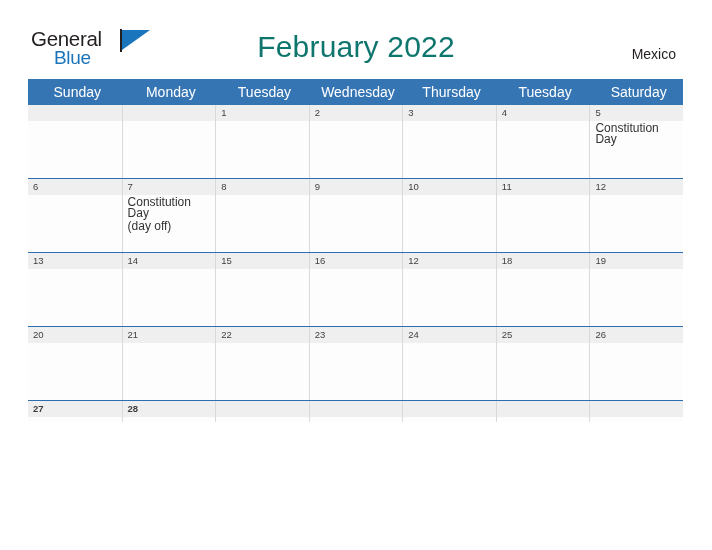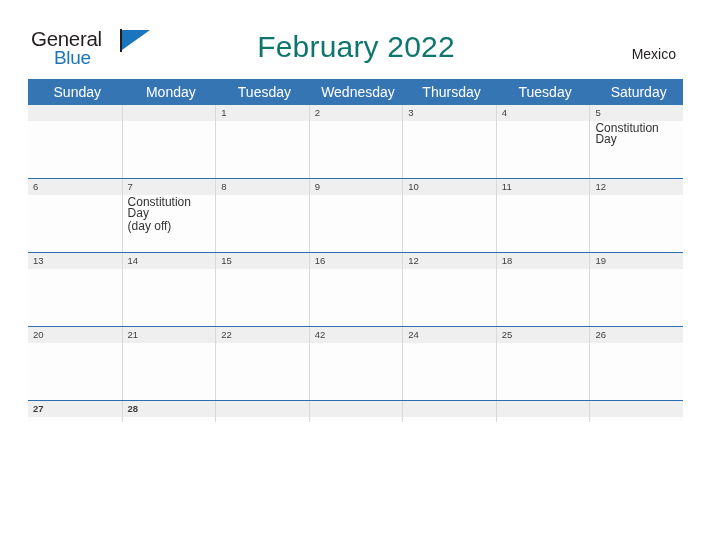--- a/index.html
+++ b/index.html
@@ -312,21 +312,21 @@
             <span class="daynum">21</span>
           </div>
         </td>
         <td>
           <div class="daycell-inner">
             <span class="daynum">22</span>
           </div>
         </td>
         <td>
           <div class="daycell-inner">
-            <span class="daynum">42</span>
+            <span class="daynum">23</span>
           </div>
         </td>
         <td>
           <div class="daycell-inner">
             <span class="daynum">24</span>
           </div>
         </td>
         <td>
           <div class="daycell-inner">
             <span class="daynum">25</span>

